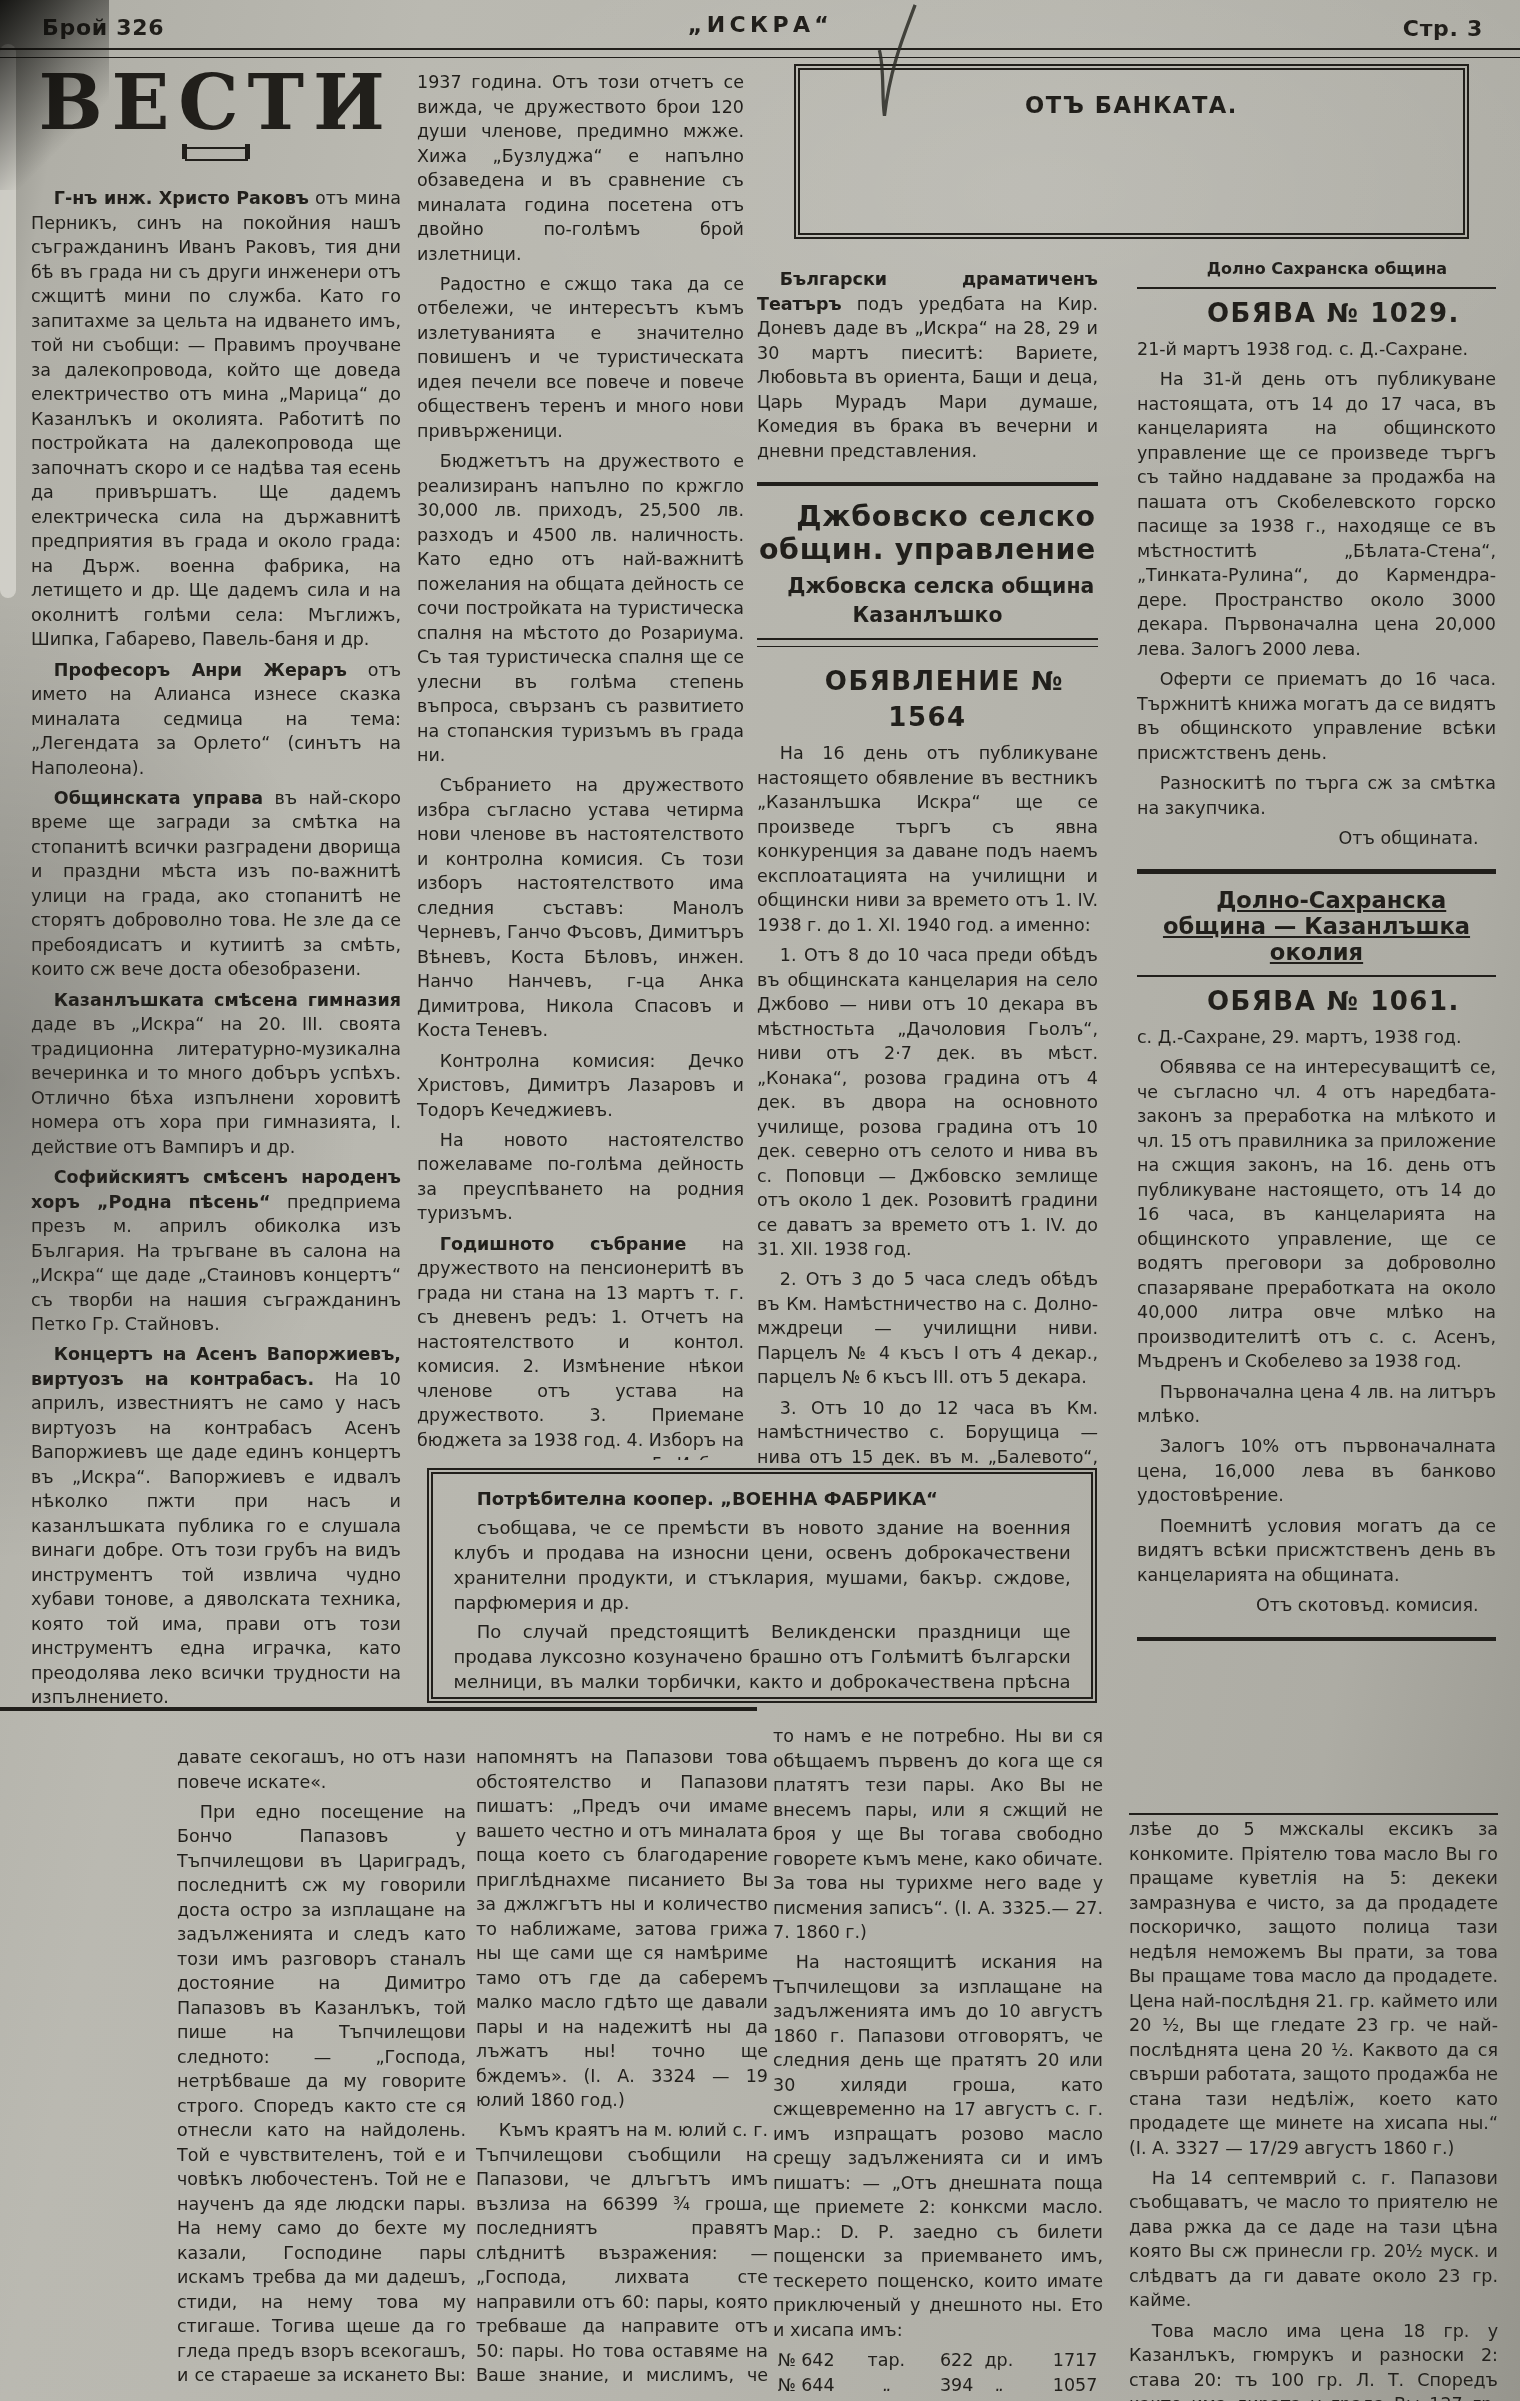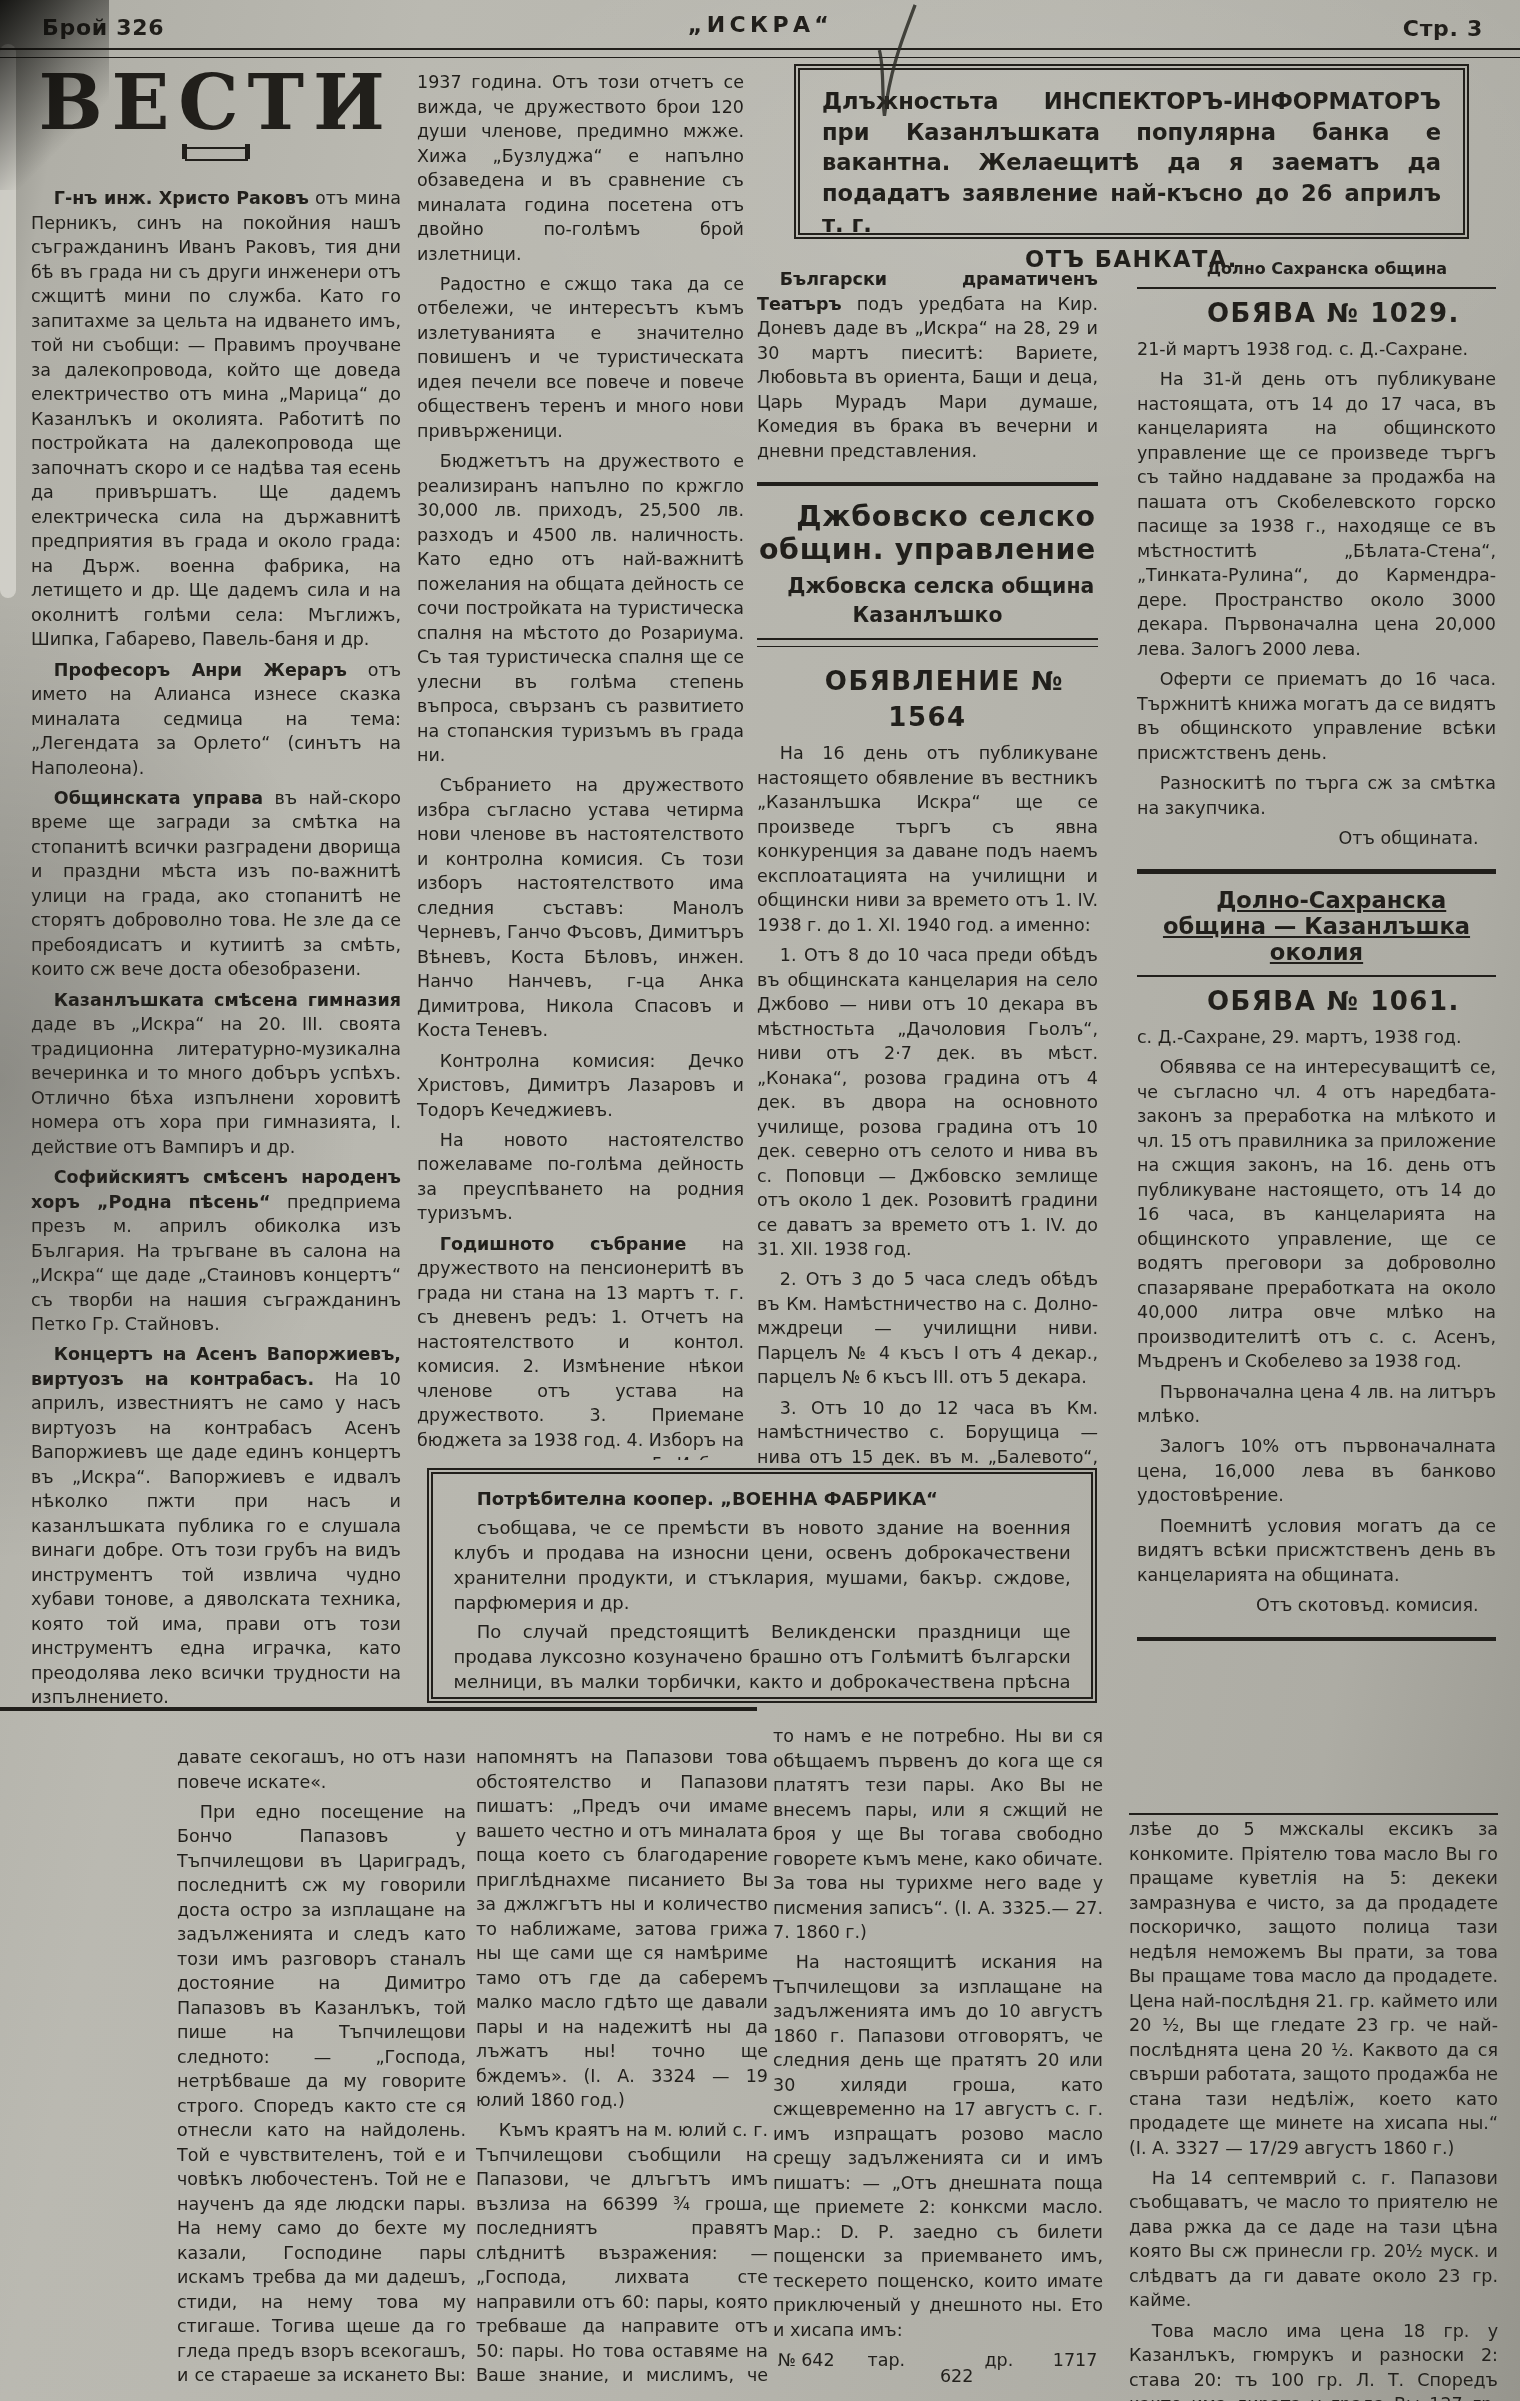--- a/index.html
+++ b/index.html
@@ -67,21 +67,21 @@
   .fcol p.noindent{text-indent:0;}
   #fcolA{left:177px;top:1745px;width:289px;height:646px;}
   #fcolB{left:476px;top:1745px;width:292px;height:646px;}
   #fcolC{left:773px;top:1724px;width:330px;height:667px;}
   #fcolD{left:1129px;top:1773px;width:369px;height:619px;border-top:2.9px solid var(--ink);padding-top:2px;box-sizing:border-box;margin-top:40px;}
   
   .ledger{margin:2.9px 0 1.5px 4.4px;text-indent:0;}
   .lrow{display:flex;text-indent:0;}
   .lrow span:nth-child(1){width:80px;}
   .lrow span:nth-child(2){width:58px;text-align:center;}
-  .lrow span:nth-child(3){width:58px;text-align:right;margin-top:16px;}
+  .lrow span:nth-child(3){width:58px;text-align:right;}
   .lrow span:nth-child(4){width:51px;text-align:center;}
   .lrow span:nth-child(5){width:73px;text-align:right;}
 </style>
 </head>
 <body>
 
 <div class="photo">
   <div class="page">
     <div class="page-edge abs"></div>
 
@@ -110,21 +110,20 @@
       <p>Радостно е сжщо така да се отбележи, че интересътъ къмъ излетуванията е значително повишенъ и че туристическата идея печели все повече и повече общественъ теренъ и много нови привърженици.</p>
       <p>Бюджетътъ на дружеството е реализиранъ напълно по кржгло 30,000 лв. приходъ, 25,500 лв. разходъ и 4500 лв. наличность. Като едно отъ най-важнитѣ пожелания на общата дейность се сочи постройката на туристическа спалня на мѣстото до Розариума. Съ тая туристическа спалня ще се улесни въ голѣма степень въпроса, свързанъ съ развитието на стопанския туризъмъ въ града ни.</p>
       <p>Събранието на дружеството избра съгласно устава четирма нови членове въ настоятелството и контролна комисия. Съ този изборъ настоятелството има следния съставъ: Манолъ Черневъ, Ганчо Фъсовъ, Димитъръ Вѣневъ, Коста Бѣловъ, инжен. Нанчо Нанчевъ, г-ца Анка Димитрова, Никола Спасовъ и Коста Теневъ.</p>
       <p>Контролна комисия: Дечко Христовъ, Димитръ Лазаровъ и Тодоръ Кечеджиевъ.</p>
       <p>На новото настоятелство пожелаваме по-голѣма дейность за преуспѣването на родния туризъмъ.</p>
       <p><b>Годишното събрание</b> <span>на дружеството на пенсионеритѣ въ града ни стана на 13 мартъ т. г. съ дневенъ редъ: 1. Отчетъ на настоятелството и контол. комисия. 2. Измѣнение нѣкои членове отъ устава на дружеството. 3. Приемане бюджета за 1938 год. 4. Изборъ на делегати за конгреса и 5. Изборъ на ново настоятелство.</span></p>
 
     </section>
 
     <div class="abs" id="bank-box">
-      <div>Длъжностьта ИНСПЕКТОРЪ-ИНФОРМАТОРЪ при Казанлъшката популярна банка е вакантна. Желаещитѣ да я заематъ да подадатъ заявление най-късно до 26 априлъ т. г.</div>
       <div class="bsig">ОТЪ БАНКАТА.</div>
     </div>
 
     <section class="col abs" id="col3">
       <p><b>Български драматиченъ Театъръ</b> <span>подъ уредбата на Кир. Доневъ даде въ „Искра“ на 28, 29 и 30 мартъ пиеситѣ: Вариете, Любовьта въ ориента, Бащи и деца, Царь Мурадъ Мари думаше, Комедия въ брака въ вечерни и дневни представления.</span></p>
       <div class="rule-thick"></div>
       <p class="sect-h1">Джбовско селско общин. управление</p>
       <p class="sect-h2">Джбовска селска община Казанлъшко</p>
       <div class="rule-thin-dbl"></div>
       <p class="notice-no">ОБЯВЛЕНИЕ № 1564</p>

